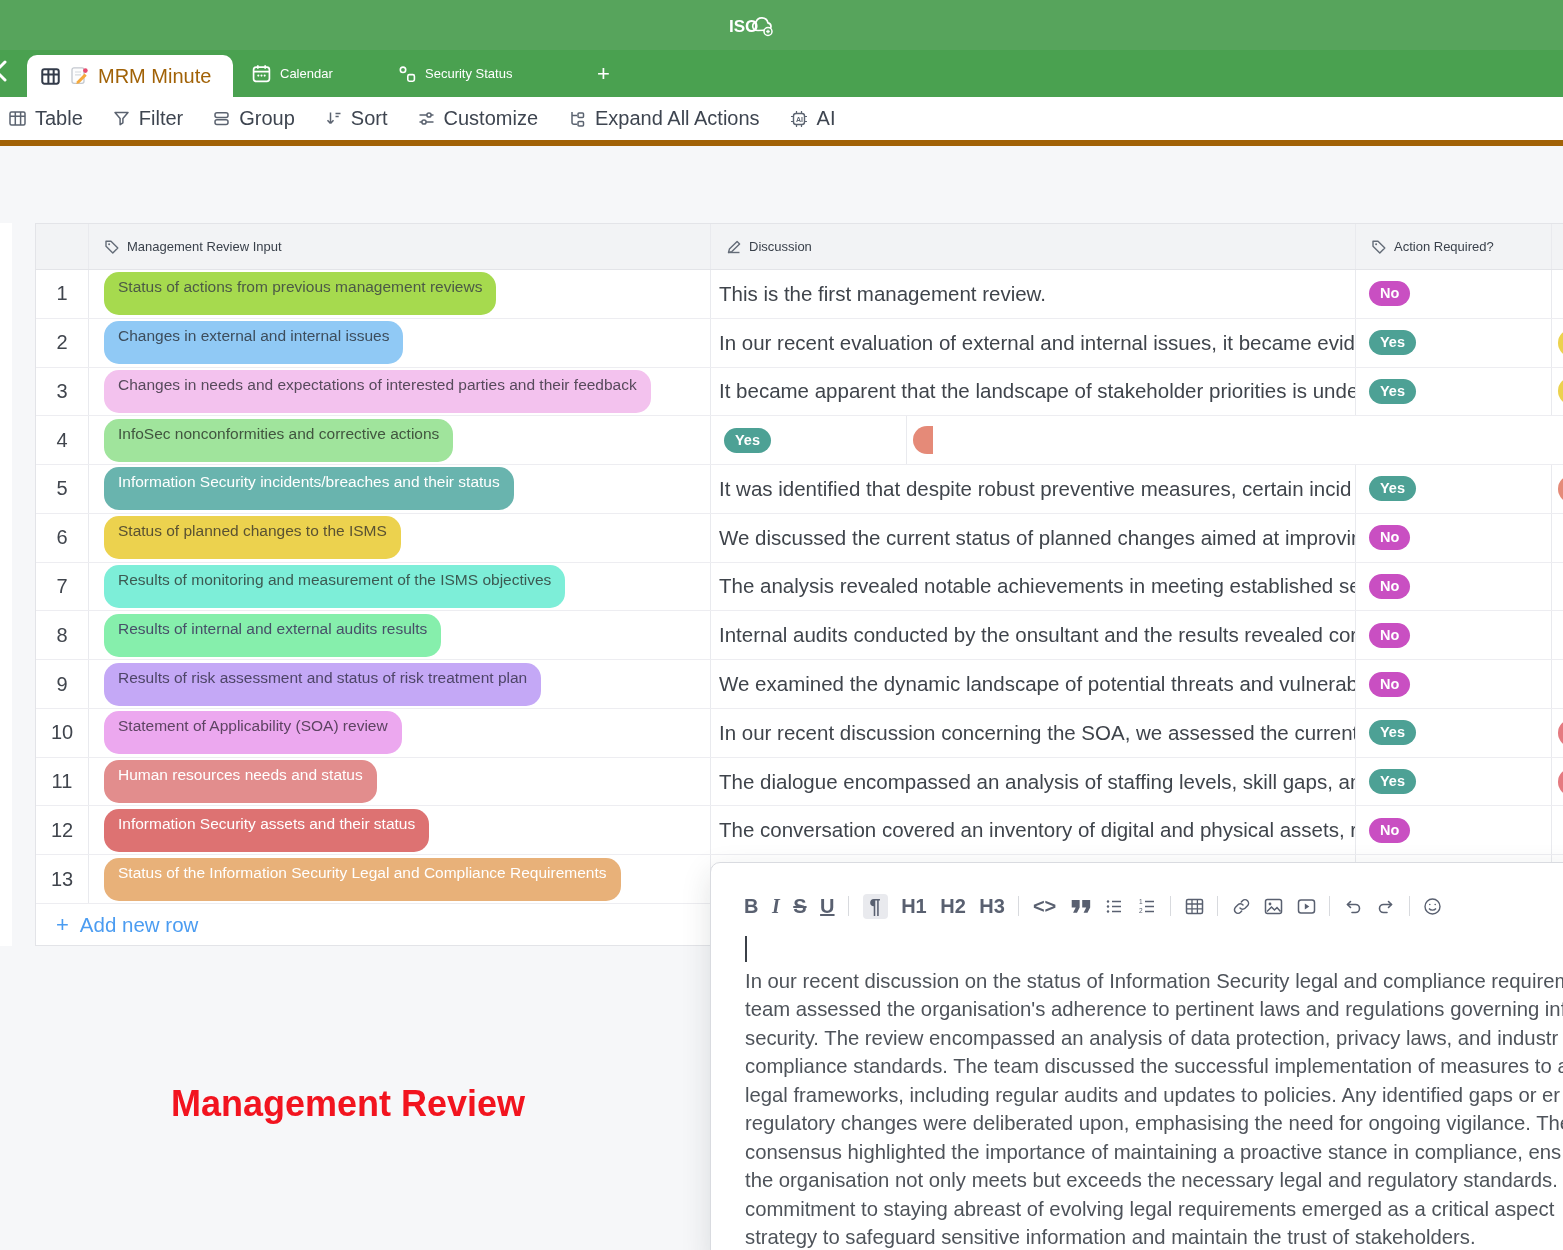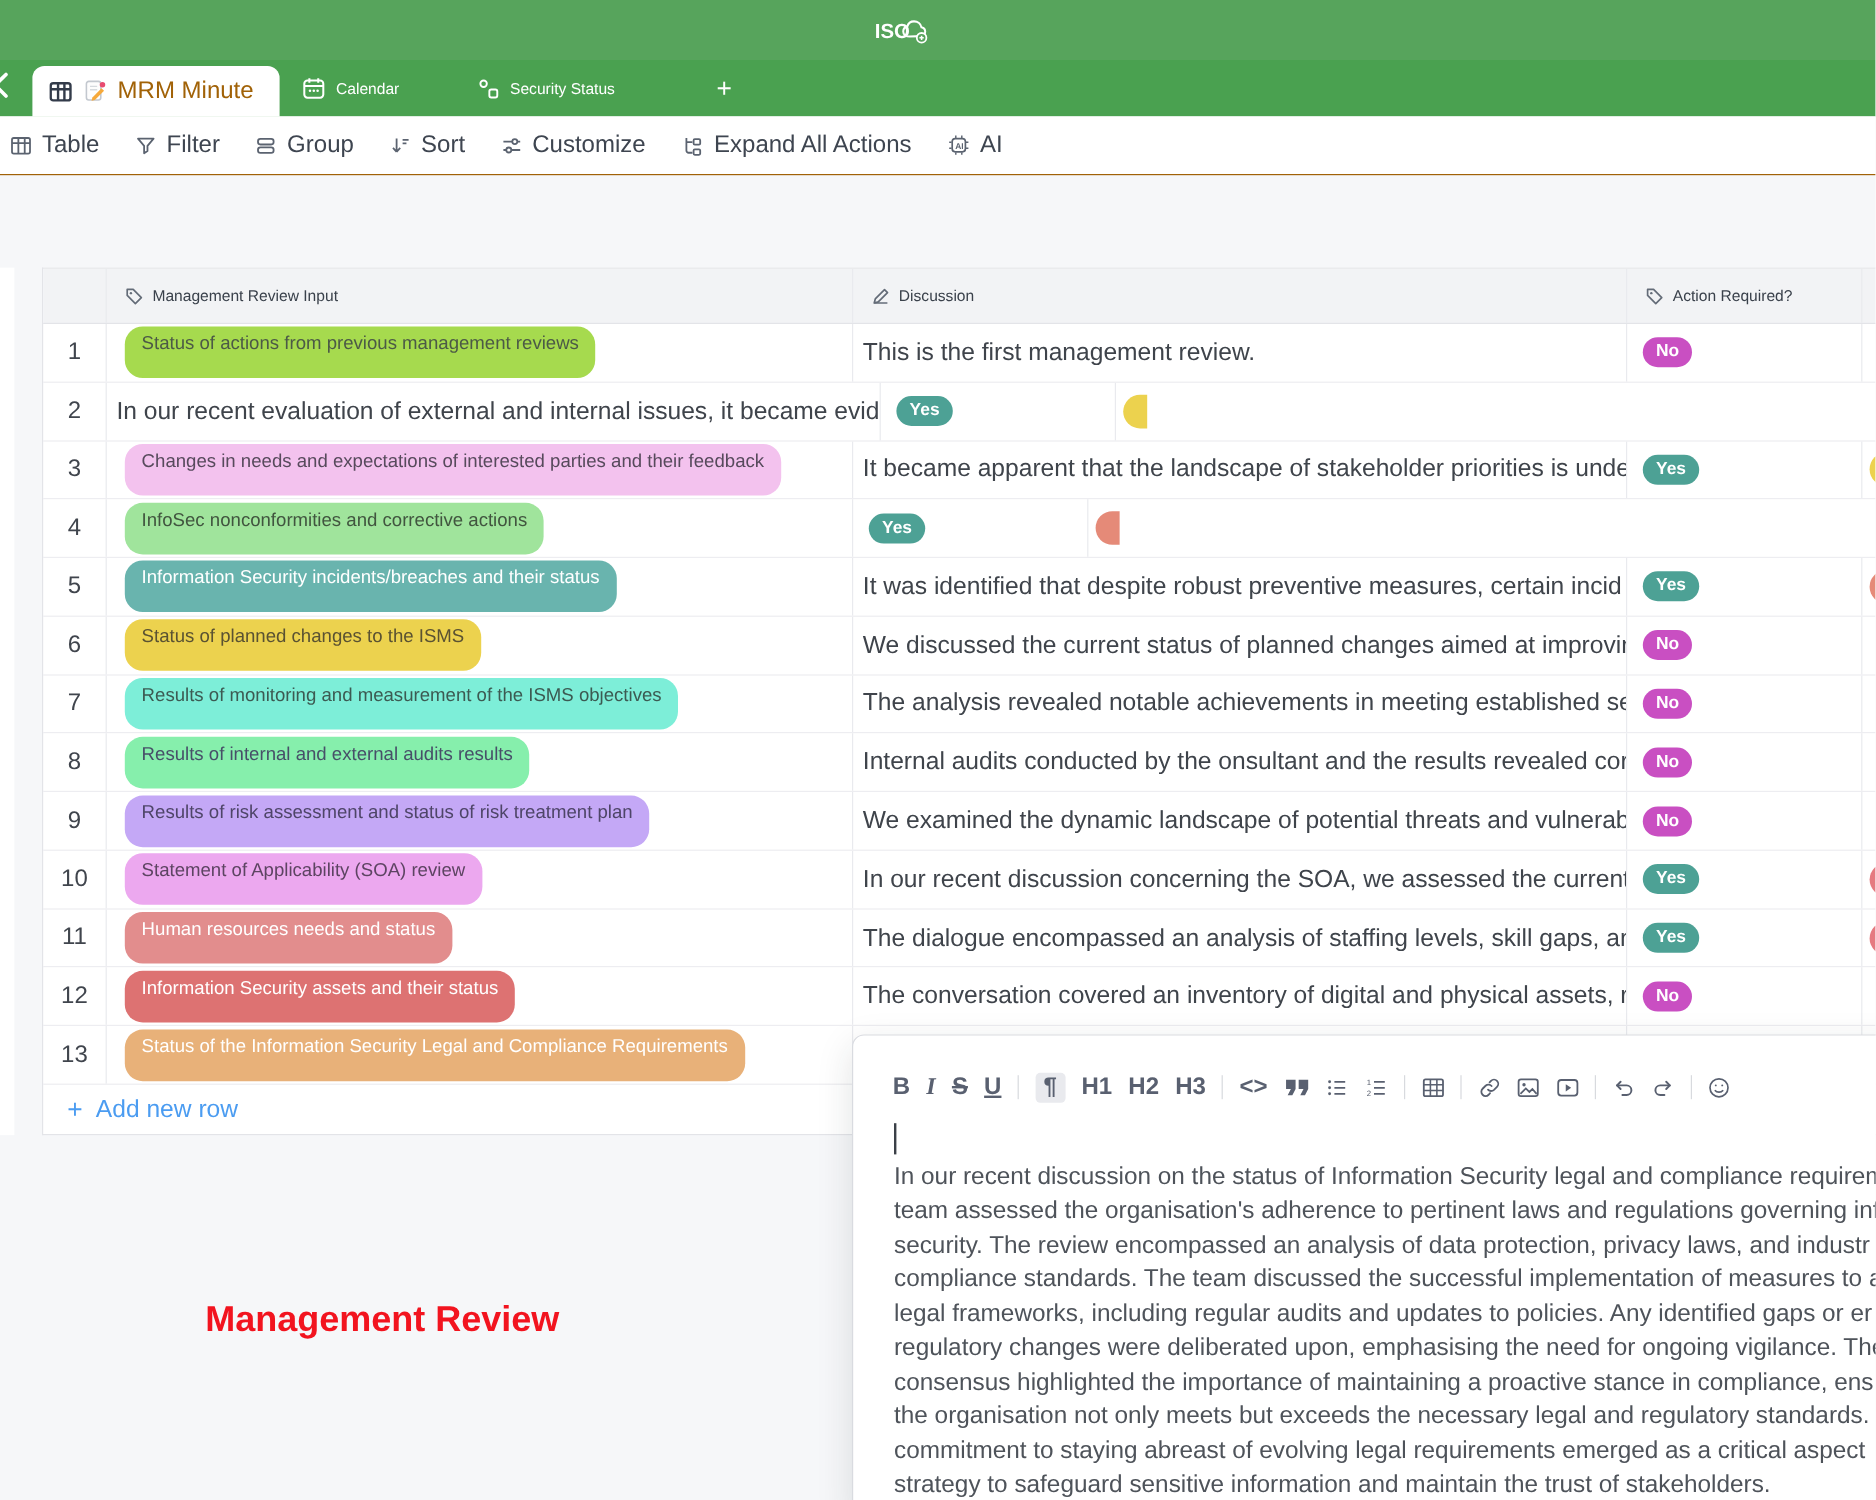--- a/index.html
+++ b/index.html
@@ -5,42 +5,42 @@
   * { margin:0; padding:0; box-sizing:border-box; }
   html,body { width:1563px; height:1250px; }
   body { position:relative; overflow:hidden; font-family:"Liberation Sans",sans-serif; background:#f6f7f9; }
   .topbar { position:absolute; left:0; top:0; width:1563px; height:50px; background:#57a45c; }
   .logo { position:absolute; left:722px; top:9px; width:60px; height:32px; }
   .tabbar { position:absolute; left:0; top:50px; width:1563px; height:47px; background:#4aa150; }
   .back { position:absolute; left:-6px; top:10px; color:#fff; font-size:24px; font-weight:bold; }
   .tab-active { position:absolute; left:27px; bottom:0; height:42px; width:206px; background:#fff; border-radius:10px 10px 0 0; display:flex; align-items:center; gap:9px; padding:0 14px; }
   .tab-active .lbl { font-size:20px; color:#a16207; }
   .tab { position:absolute; top:0; height:47px; display:flex; align-items:center; gap:9px; color:#fff; font-size:13px; }
-  .toolbar { position:absolute; left:0; top:97px; width:1563px; height:49px; background:#fff; border-bottom:1px solid #a16207; display:flex; align-items:center; padding-left:9px; }
+  .toolbar { position:absolute; left:0; top:97px; width:1563px; height:49px; background:#fff; border-bottom:6px solid #a16207; display:flex; align-items:center; padding-left:9px; }
   .titem { display:flex; align-items:center; gap:9px; color:#3e4550; font-size:20px; margin-right:30px; }
   .titem svg { display:block; }
   .leftstrip { position:absolute; left:0; top:223px; width:12px; height:723px; background:#fff; }
   .tbl { position:absolute; left:35px; top:223px; width:1528px; height:723px; background:#fff; border:1px solid #e3e4e8; border-right:none; }
   .trow { display:flex; border-bottom:1px solid #ededf1; height:48.77px; position:relative; }
   .thead { display:flex; height:46px; background:#f2f3f5; border-bottom:1px solid #e3e4e8; }
   .c-num { width:53px; border-right:1px solid #e9eaee; display:flex; align-items:center; justify-content:center; flex:none; }
   .c-input { width:622px; border-right:1px solid #e9eaee; display:flex; align-items:center; padding-left:15px; flex:none; overflow:hidden; }
   .c-disc { width:645px; border-right:1px solid #e9eaee; display:flex; align-items:center; padding-left:8px; flex:none; overflow:hidden; }
   .c-act { width:196px; border-right:1px solid #e9eaee; display:flex; align-items:center; padding-left:13px; flex:none; overflow:hidden; }
   .c-more { flex:1; position:relative; overflow:hidden; }
   .thead .hlbl { font-size:13px; color:#3a414b; margin-left:7px; }
   .thead .c-input, .thead .c-disc, .thead .c-act { padding-left:15px; }
   .rownum { font-size:20px; color:#40454d; }
   .pill { display:inline-block; max-width:590px; white-space:nowrap; font-size:15.5px; line-height:29px; height:43px; padding:0 14px; border-radius:15px; }
   .disc-text { font-size:20.5px; color:#3f444b; white-space:nowrap; }
   .apill { display:inline-block; color:#fff; font-size:14.5px; font-weight:bold; line-height:25px; height:25px; padding:0 11px; border-radius:13px; }
   .morepill { position:absolute; left:6px; top:50%; margin-top:-14px; width:20px; height:28px; border-radius:14px 0 0 14px; }
   .addrow { height:42px; display:flex; align-items:center; padding-left:20px; color:#4b9cf1; font-size:20.5px; }
   .addrow .plus { font-size:22px; margin-right:11px; }
-  .annotation { position:absolute; left:171px; top:1083px; font-size:30px; font-weight:bold; color:#f2141f; letter-spacing:0px; }
+  .annotation { position:absolute; left:171px; top:1083px; font-size:36px; font-weight:bold; color:#f2141f; letter-spacing:0px; }
   .editor { position:absolute; left:710px; top:862px; width:886px; height:400px; background:#fff; border:1px solid #d9dbe0; border-radius:10px; box-shadow:0 10px 30px rgba(31,35,41,.13); padding:29px 0 0 33px; }
   .etb { display:flex; align-items:center; gap:13.5px; color:#596070; height:28px; }
   .etb .ti { font-size:20px; font-weight:bold; }
   .etb .sep { width:1px; height:20px; background:#d8dade; }
   .etb svg { display:block; }
   .e-b { font-size:20px; }
   .e-i { font-style:italic; font-family:"Liberation Serif",serif; font-size:20px; }
   .e-s { text-decoration:line-through; font-size:19px; }
   .e-u { text-decoration:underline; font-size:19px; }
   .e-p { background:#e9eaee; border-radius:4px; padding:1px 7px; font-size:19px; }
@@ -196,20 +196,23 @@
         </div>
         <div class="c-act">
           <span class="apill" style="background: rgb(201, 79, 194);">No</span>
         </div>
         <div class="c-more"></div>
       </div>
       <div class="trow">
         <div class="c-num">
           <span class="rownum">2</span>
         </div>
+        <div class="c-input">
+          <span class="pill" style="background: rgb(144, 201, 245); color: rgb(61, 77, 92);">Changes in external and internal issues</span>
+        </div>
         <div class="c-disc">
           <span class="disc-text">In our recent evaluation of external and internal issues, it became eviden</span>
         </div>
         <div class="c-act">
           <span class="apill" style="background: rgb(77, 161, 149);">Yes</span>
         </div>
         <div class="c-more">
           <span class="morepill" style="background: rgb(236, 210, 78);"></span>
         </div>
       </div>

